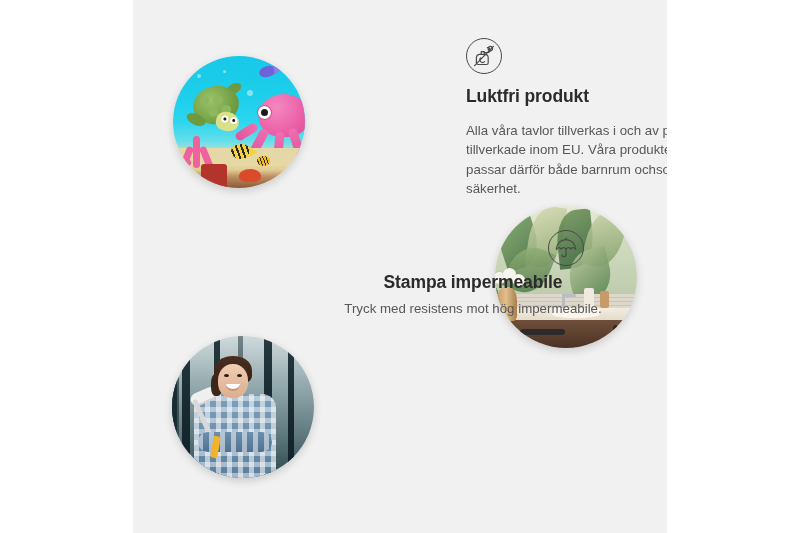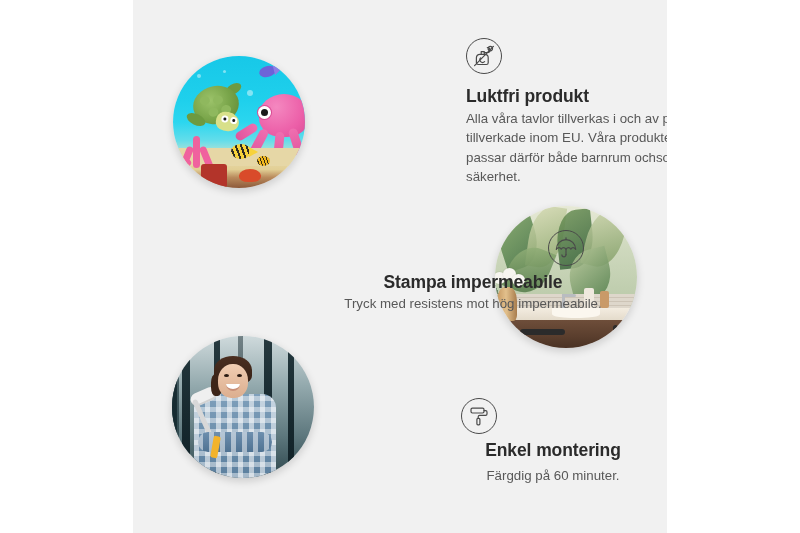--- a/index.html
+++ b/index.html
@@ -323,26 +323,26 @@
   }
   .f-body {
     font-size: 13.3px;
     color: #585858;
     line-height: 1.47;
   }
 
   
   #feature-odour { left: 333px; top: 38px; width: 300px; }
   #feature-odour .icon-wrap { margin-bottom: 12px; }
-  #feature-odour .f-title { margin-bottom: 1px; }
+  #feature-odour .f-title { margin-bottom: 13px; }
 
   
   #feature-water { left: 205px; top: 230px; width: 270px; text-align: center; }
   #feature-water .icon-wrap { display:flex; justify-content:flex-end; padding-right: 24px; margin-bottom: 6px; }
-  #feature-water .f-title { }
+  #feature-water .f-title { margin-bottom: 5px; }
 
   
   #feature-mount { left: 300px; top: 398px; width: 240px; text-align: center; }
   #feature-mount .icon-wrap { display:flex; justify-content:flex-start; padding-left: 28px; margin-bottom: 6px; }
   #feature-mount .f-title { margin-bottom: 4px; }
 </style>
 </head>
 <body>
 
 <div id="stage">
@@ -454,28 +454,15 @@
             <line x1="13" y1="14.2" x2="13" y2="19.6"></line>
             <path d="M13 19.6c0 1.3-1.0 2.2-2.1 2.2s-2.0-.9-2.0-2.0"></path>
             <line x1="13" y1="4.6" x2="13" y2="2.8"></line>
           </svg>
         </span>
       </div>
       <div class="f-title">Stampa impermeabile</div>
       <div class="f-body">Tryck med resistens mot hög impermeabile.</div>
     </div>
 
-    <div class="feature" id="feature-mount">
-      <div class="icon-wrap">
-        <span class="icon-circle">
-          <svg width="26" height="26" viewBox="0 0 26 26" fill="none" stroke="#4a4a4a" stroke-width="1.2" stroke-linecap="round" stroke-linejoin="round">
-            <rect x="5.0" y="5.2" width="13.0" height="4.8" rx="1.4"></rect>
-            <path d="M18.0 7.6h1.6c.8 0 1.4.6 1.4 1.4v2.0c0 .8-.6 1.4-1.4 1.4h-6.0c-.8 0-1.4.6-1.4 1.4v1.0"></path>
-            <rect x="10.9" y="15.4" width="3.0" height="6.4" rx="1.0"></rect>
-          </svg>
-        </span>
-      </div>
-      <div class="f-title">Enkel montering</div>
-      <div class="f-body">Färgdig på 60 minuter.</div>
-    </div>
 
   </div>
 </div>
 
 </body></html>

